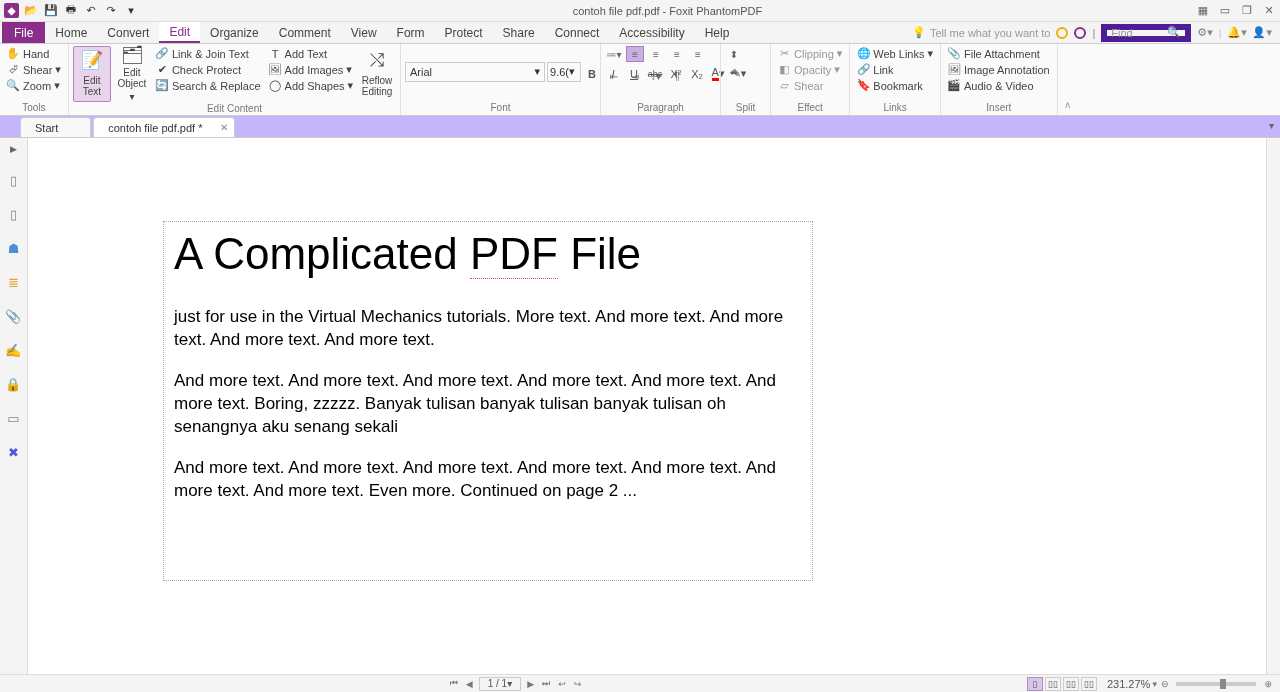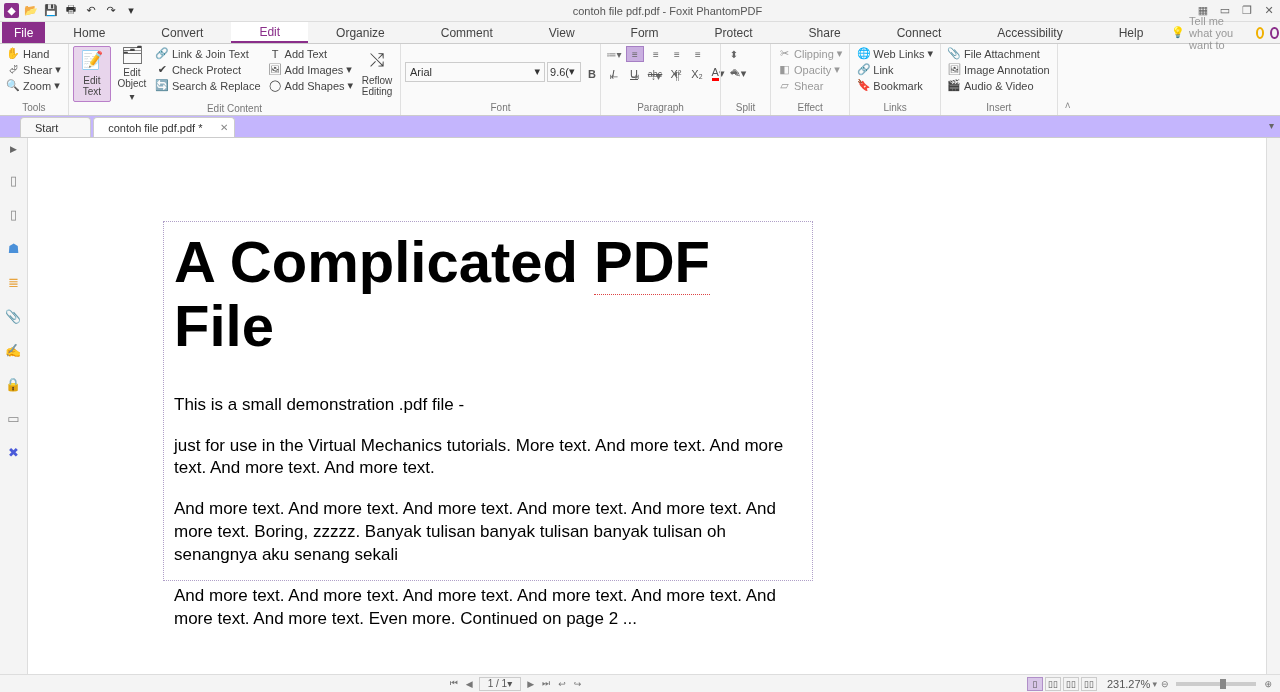--- a/index.html
+++ b/index.html
@@ -10,21 +10,21 @@
 .qat { display: flex; align-items: center; gap: 4px; }
 .qat-icon { width: 16px; height: 16px; display: flex; align-items: center; justify-content: center; font-size: 11px; }
 .app-icon { background: #8a2e8a; color: #fff; font-weight: bold; width: 15px; height: 15px; font-size: 10px; border-radius: 2px; }
 .title-center { flex: 1; text-align: center; font-size: 11px; color: #555; }
 .win-controls { display: flex; gap: 8px; align-items: center; }
 .win-btn { width: 14px; height: 14px; font-size: 11px; display: flex; align-items: center; justify-content: center; color: #666; }
 
 
 .menubar { height: 22px; background: #f4f4f4; display: flex; align-items: stretch; padding-left: 2px; border-bottom: 1px solid #ccc; }
 .file-tab { background: #8a2e8a; color: #fff; padding: 0 12px; display: flex; align-items: center; font-size: 12px; }
-.menu-tab { padding: 0 28px; display: flex; align-items: center; font-size: 12px; color: #444; cursor: pointer; }
+.menu-tab { padding: 0 10px; display: flex; align-items: center; font-size: 12px; color: #444; cursor: pointer; }
 .menu-tab.active { border-bottom: 2px solid #8a2e8a; color: #8a2e8a; background: #fff; }
 .menubar-right { margin-left: auto; display: flex; align-items: center; gap: 6px; padding-right: 8px; }
 .search-tell { display: flex; align-items: center; gap: 4px; color: #999; font-size: 11px; }
 .find-box { border: 6px solid #4c1d95; height: 18px; width: 90px; padding: 0 4px; font-size: 11px; display: flex; align-items: center; color: #999; }
 .circle-yellow { width: 12px; height: 12px; border-radius: 50%; border: 2px solid #f0b000; }
 .circle-purple { width: 12px; height: 12px; border-radius: 50%; border: 2px solid #8a2e8a; }
 
 
 .ribbon { height: 72px; background: #fafafa; display: flex; border-bottom: 1px solid #ccc; }
 .rgroup { display: flex; flex-direction: column; border-right: 1px solid #e0e0e0; padding: 2px 4px 0 4px; }
@@ -57,21 +57,21 @@
 .doctabs-expand { position:absolute; right:6px; top:4px; font-size:10px; color:#666; }
 
 
 .workspace { display: flex; height: calc(692px - 22px - 22px - 72px - 22px - 18px); background: #f0f0f0; }
 .leftbar { width: 28px; background: #f4f4f4; border-right: 1px solid #ddd; display: flex; flex-direction: column; align-items: center; padding-top: 6px; gap: 18px; }
 .leftbar .exp { font-size: 9px; color: #666; }
 .leftbar .lic { width: 16px; height: 16px; font-size: 13px; color: #888; display: flex; align-items: center; justify-content: center; }
 .canvas { flex: 1; background: #fff; position: relative; overflow: hidden; }
 .page-frame { position: absolute; left: 135px; top: 83px; width: 650px; height: 360px; border: 1px dotted #b0a0c8; background: #fff; padding: 0; }
 .page-content { padding: 8px 10px 10px 10px; font-family: Arial, Helvetica, sans-serif; color: #000; }
-.h1 { font-size: 58px; font-weight: 700; line-height: 1.1; margin-bottom: 36px; letter-spacing: 0px; }
+.h1 { font-size: 44px; font-weight: 400; line-height: 1.1; margin-bottom: 28px; letter-spacing: 0px; }
 .pdfword { border-bottom: 1px dotted #d44; }
 .para { font-size: 17px; line-height: 1.35; margin-bottom: 18px; }
 .scrolly { position: absolute; right: 0; top: 0; bottom: 0; width: 14px; background: #f4f4f4; border-left: 1px solid #ddd; }
 
 
 .statusbar { height: 18px; background: #f4f4f4; border-top: 1px solid #ddd; display: flex; align-items: center; padding: 0 6px; font-size: 11px; color: #555; }
 .statusbar .spacer { flex: 1; }
 .pagenav { display: flex; align-items: center; gap: 4px; }
 .pagebox { border: 1px solid #ccc; padding: 0 8px; height: 14px; display: flex; align-items: center; font-size: 10px; }
 .navic { font-size: 9px; color: #777; padding: 0 2px; }
@@ -314,21 +314,20 @@
     <div class="lic" style="color:#4a90d9">📎</div>
     <div class="lic">✍</div>
     <div class="lic" style="color:#e7a33e">🔒</div>
     <div class="lic">▭</div>
     <div class="lic" style="color:#4a5ad9">✖</div>
   </div>
   <div class="canvas">
     <div class="page-frame">
       <div class="page-content">
         <div class="h1">A Complicated <span class="pdfword">PDF</span> File</div>
-        <div class="para">This is a small demonstration .pdf file -</div>
         <div class="para">just for use in the Virtual Mechanics tutorials. More text. And more text. And more text. And more text. And more text.</div>
         <div class="para">And more text. And more text. And more text. And more text. And more text. And more text. Boring, zzzzz. Banyak tulisan banyak tulisan banyak tulisan oh senangnya aku senang sekali</div>
         <div class="para" style="margin-bottom:0">And more text. And more text. And more text. And more text. And more text. And more text. And more text. Even more. Continued on page 2 ...</div>
       </div>
     </div>
     <div class="scrolly"></div>
   </div>
 </div>
 
 <div class="statusbar">

